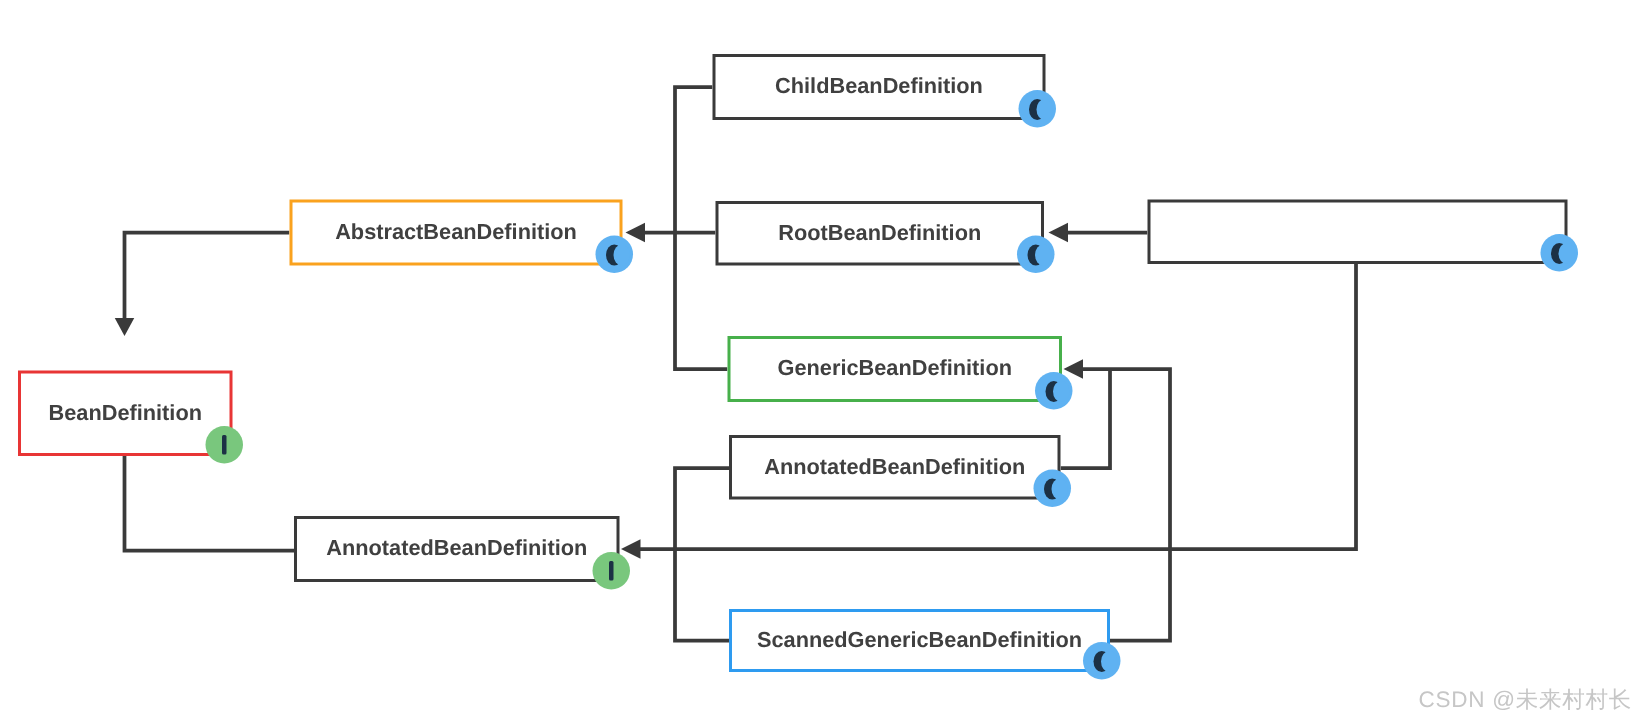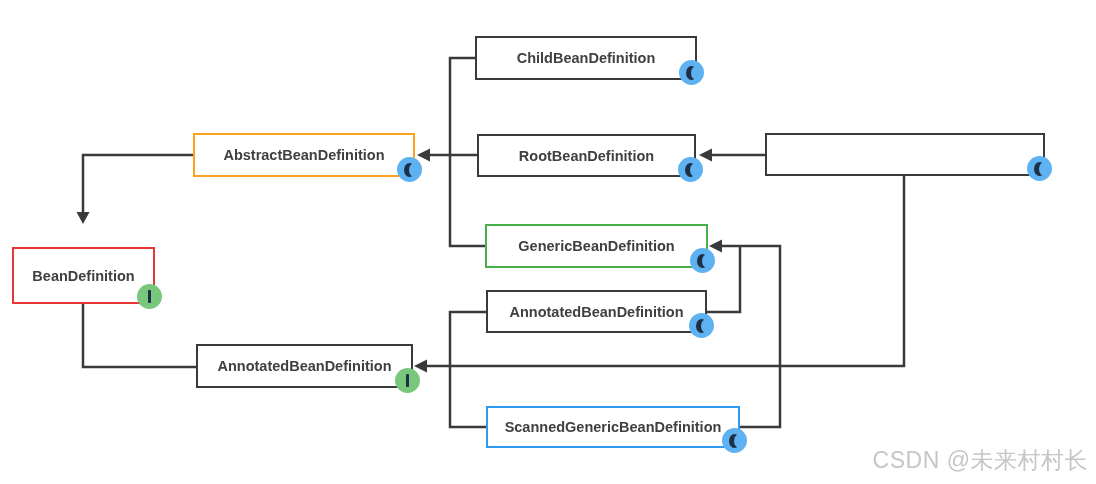--- a/index.html
+++ b/index.html
@@ -71,21 +71,21 @@
   }
   .ibar {
     width: 3px;
     height: 13px;
     border-radius: 1px;
   }
   .watermark {
     position: absolute;
     right: 8px;
     bottom: 8px;
-    font-size: 23px;
+    font-size: 15px;
     letter-spacing: 0.5px;
     user-select: none;
   }
 </style>
 </head>
 <body>
 
 <div class="canvas">
 
   <svg class="connectors" viewBox="0 0 1096 484">

